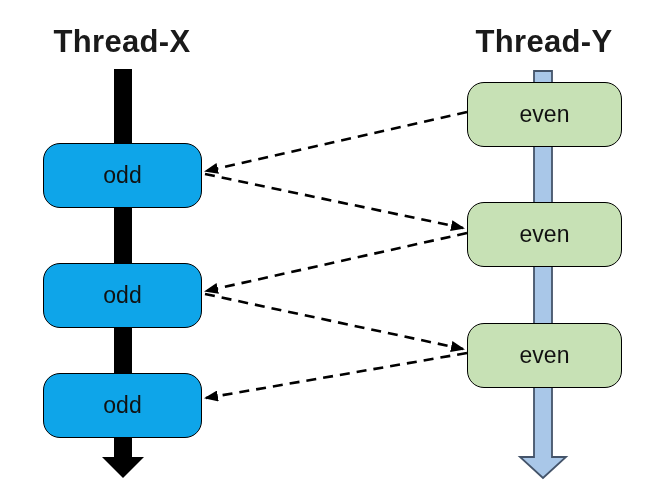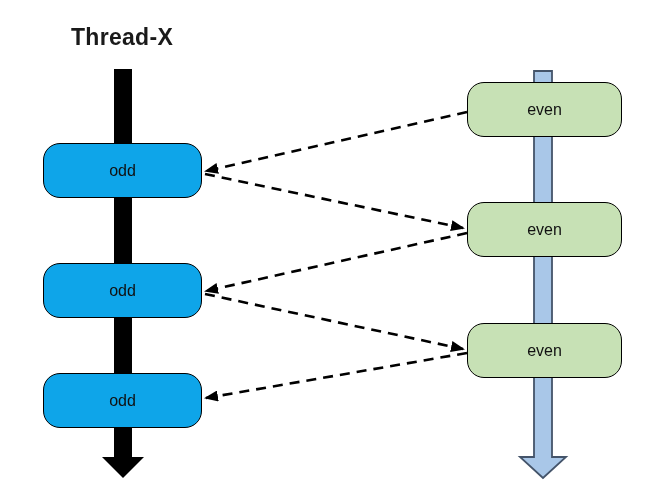--- a/index.html
+++ b/index.html
@@ -19,36 +19,36 @@
     position: absolute;
     left: 0;
     top: 0;
     width: 665px;
     height: 493px;
   }
   .thread-title {
     position: absolute;
     top: 24px;
     text-align: center;
-    font-size: 23px;
+    font-size: 31px;
     font-weight: 700;
     color: #1a1a1a;
     letter-spacing: 0.3px;
   }
   .title-x { left: 42px;  width: 160px; }
   .title-y { left: 465px; width: 158px; }
   .box {
     position: absolute;
-    height: 55px;
+    height: 65px;
     border: 1.6px solid #000000;
     border-radius: 17px;
     display: flex;
     align-items: center;
     justify-content: center;
-    font-size: 16px;
+    font-size: 23px;
     color: #111111;
     box-sizing: border-box;
   }
   .box-odd {
     left: 43px;
     width: 159px;
     background: #0ea5e9;
   }
   .box-even {
     left: 467px;
@@ -79,20 +79,21 @@
     <path d="M534,71 L552,71 L552,457 L566,457 L543,478 L520,457 L534,457 Z" fill="#A9C7E8" stroke="#44546A" stroke-width="1.8" stroke-linejoin="miter"></path>
 
     <line x1="467" y1="112" x2="206" y2="171" stroke="#000000" stroke-width="2.6" stroke-dasharray="10 7" marker-end="url(#dashArrowHead)"></line>
     <line x1="205" y1="174" x2="463" y2="228" stroke="#000000" stroke-width="2.6" stroke-dasharray="10 7" marker-end="url(#dashArrowHead)"></line>
     <line x1="467" y1="233" x2="206" y2="291" stroke="#000000" stroke-width="2.6" stroke-dasharray="10 7" marker-end="url(#dashArrowHead)"></line>
     <line x1="205" y1="294" x2="463" y2="349" stroke="#000000" stroke-width="2.6" stroke-dasharray="10 7" marker-end="url(#dashArrowHead)"></line>
     <line x1="467" y1="353" x2="206" y2="398" stroke="#000000" stroke-width="2.6" stroke-dasharray="10 7" marker-end="url(#dashArrowHead)"></line>
   </svg>
 
   <div class="thread-title title-x">Thread-X</div>
+  <div class="thread-title title-y">Thread-Y</div>
 
   <div class="box box-odd odd-1">odd</div>
   <div class="box box-odd odd-2">odd</div>
   <div class="box box-odd odd-3">odd</div>
 
   <div class="box box-even even-1">even</div>
   <div class="box box-even even-2">even</div>
   <div class="box box-even even-3">even</div>
 
 </div>

